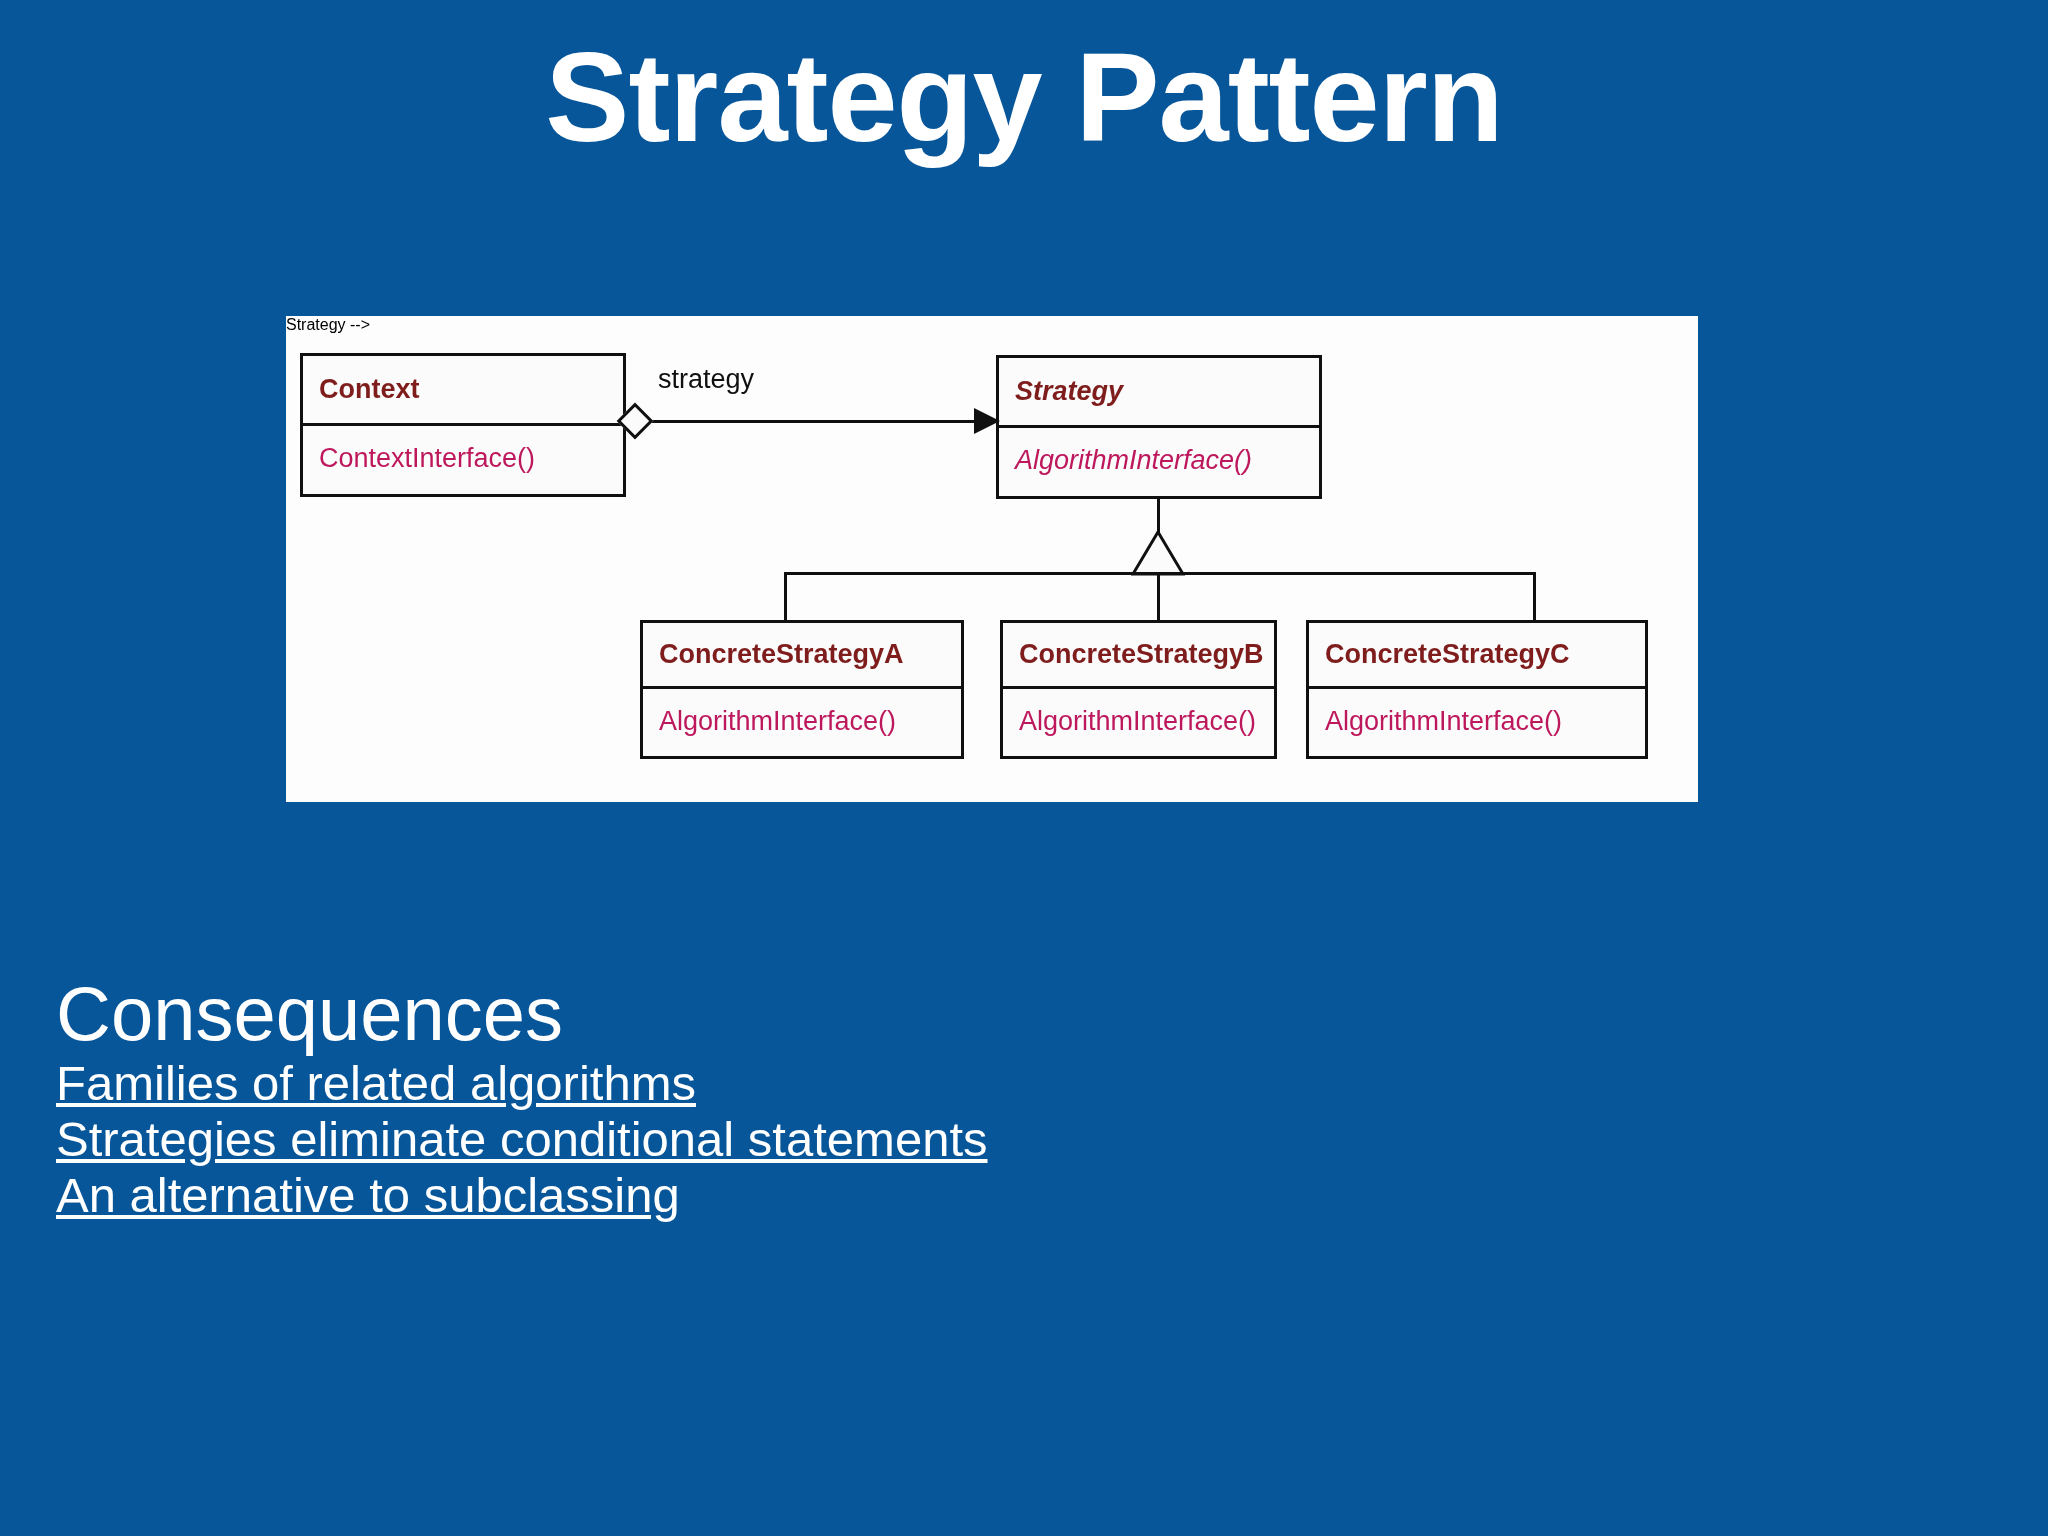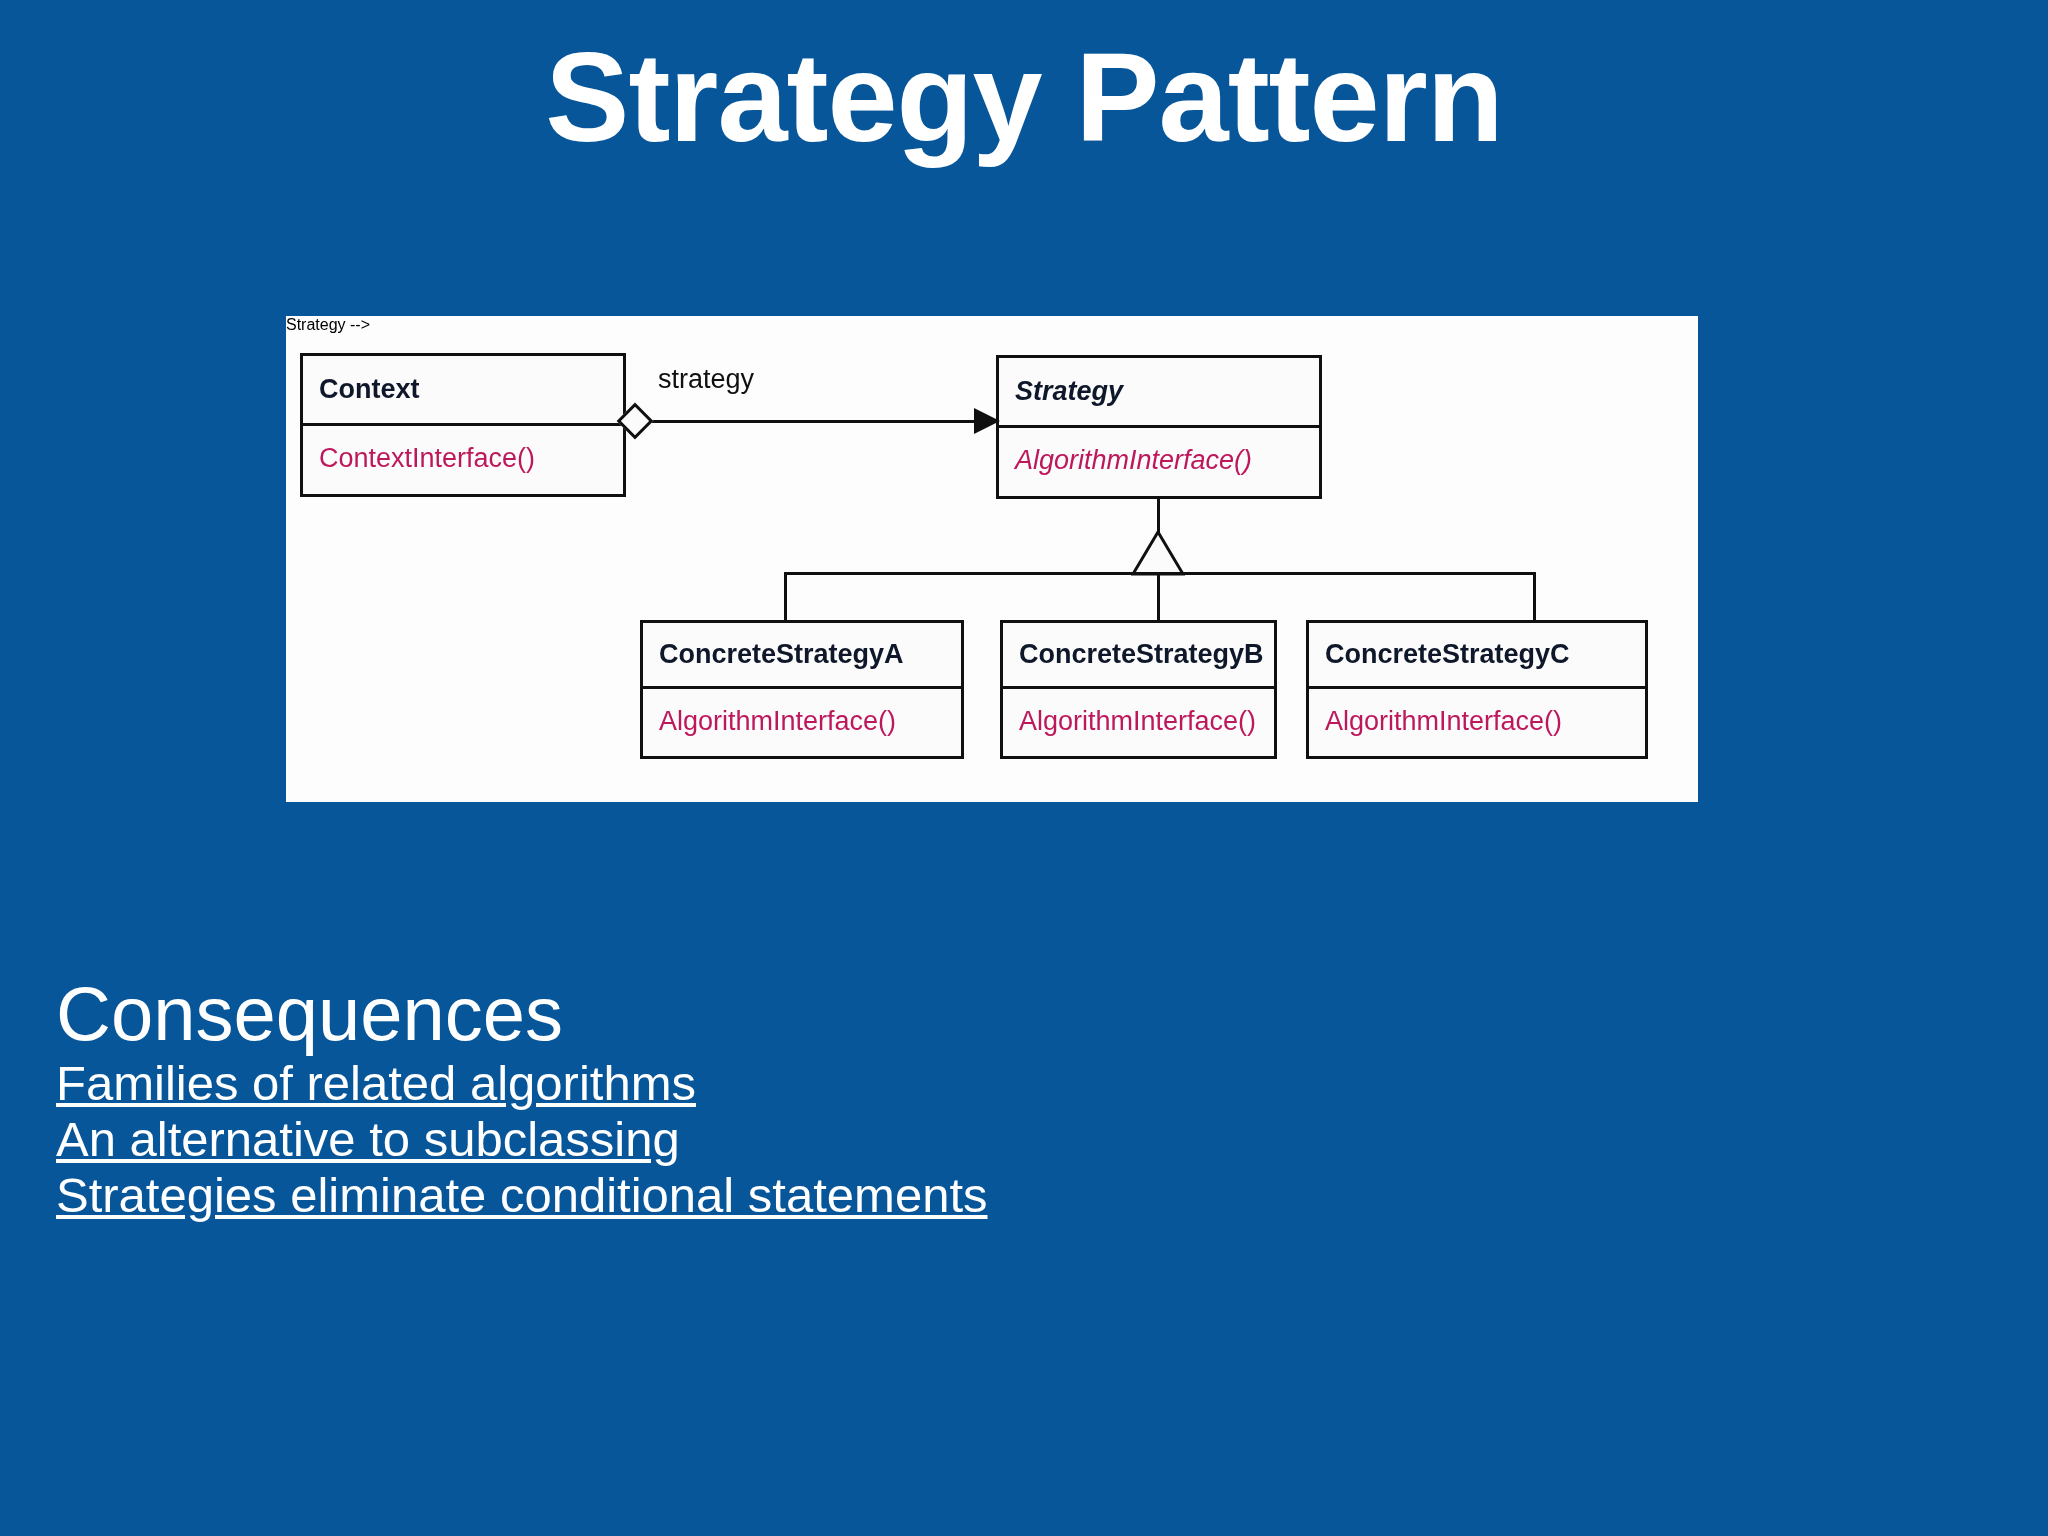--- a/index.html
+++ b/index.html
@@ -55,21 +55,21 @@
   .uml-name {
     position: absolute;
     left: 0;
     top: 0;
     width: 100%;
     box-sizing: border-box;
     border-bottom: 3px solid #101010;
     display: flex;
     align-items: center;
     padding-left: 16px;
-    color: #0f172a;
+    color: #7f1d1d;
     font-size: 27px;
   }
   .uml-ops {
     position: absolute;
     left: 0;
     bottom: 0;
     width: 100%;
     box-sizing: border-box;
     display: flex;
     align-items: center;
@@ -244,17 +244,17 @@
     <div class="uml-box" id="box-csc">
       <div class="uml-name bold">ConcreteStrategyC</div>
       <div class="uml-ops">AlgorithmInterface()</div>
     </div>
 
   </div>
 
   <div id="body-block">
     <div id="body-heading">Consequences</div>
     <div class="body-line">Families of related algorithms</div>
+    <div class="body-line">Strategies eliminate conditional statements</div>
     <div class="body-line">An alternative to subclassing</div>
-    <div class="body-line">Strategies eliminate conditional statements</div>
   </div>
 
 </div>
 
 </body></html>

